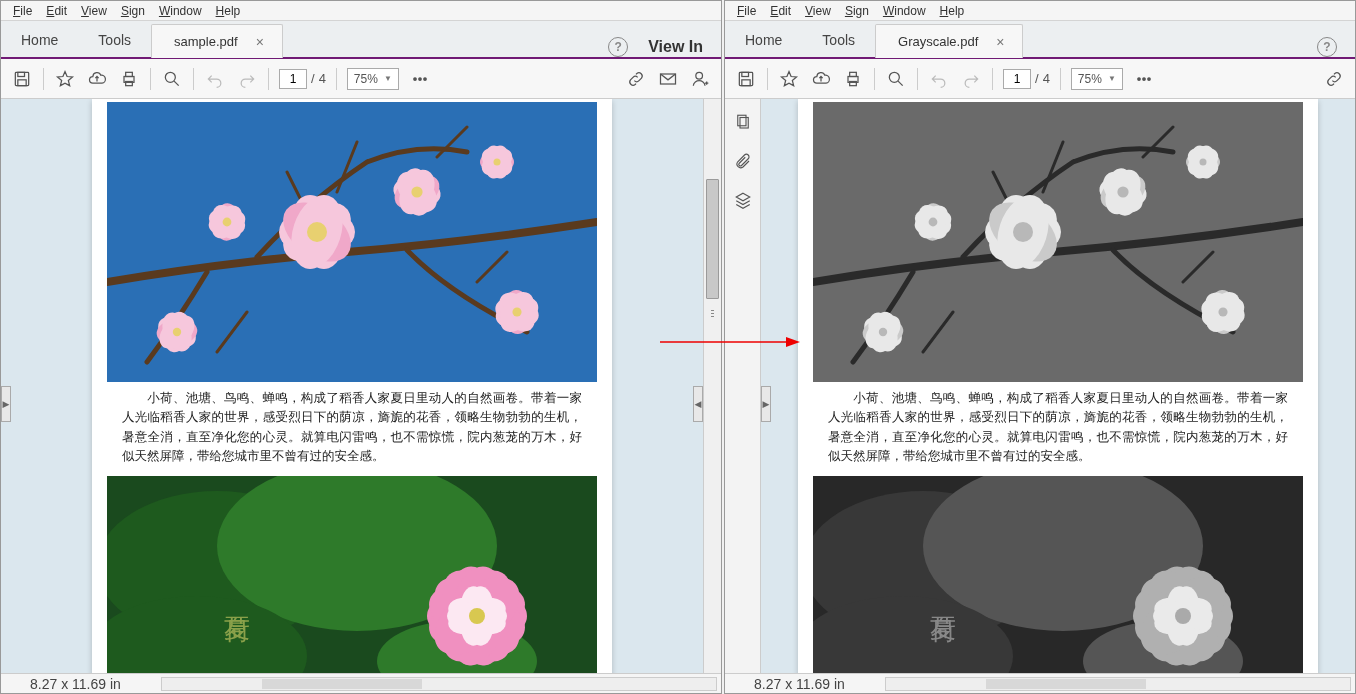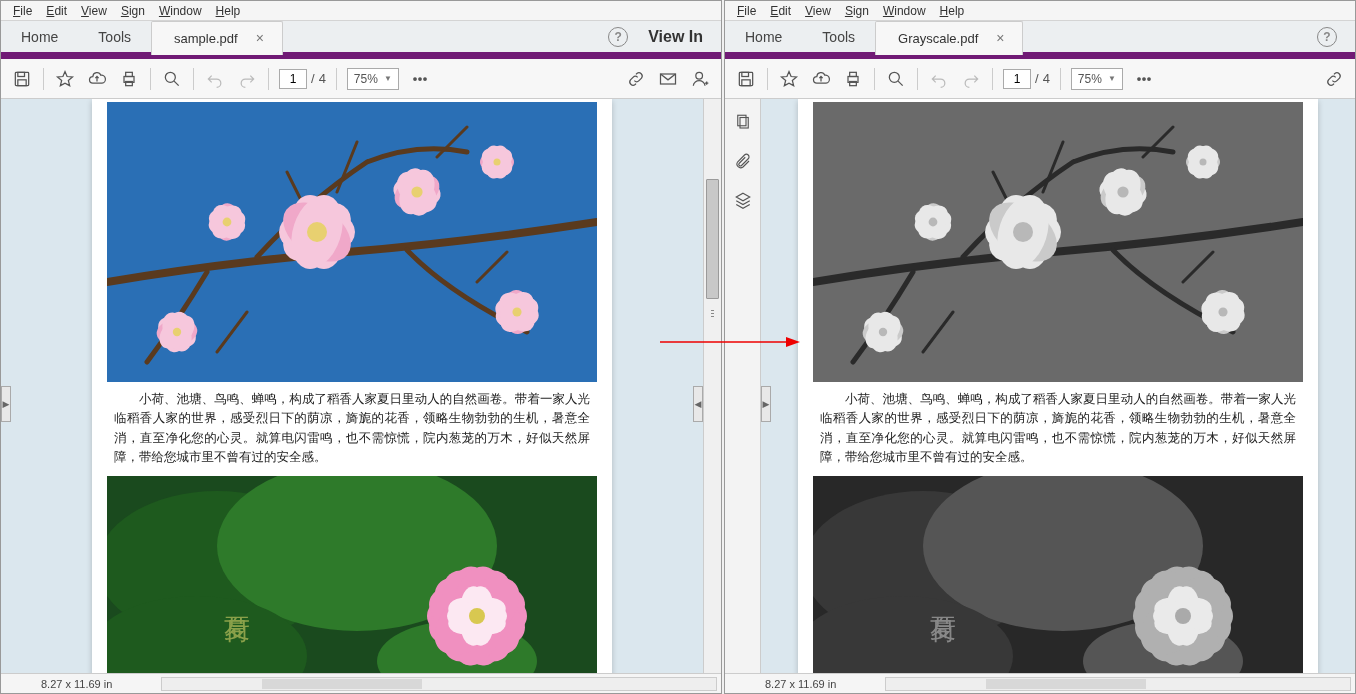--- a/index.html
+++ b/index.html
@@ -4,21 +4,21 @@
 <style>
 html,body{margin:0;padding:0;font-family:"Segoe UI",Arial,sans-serif;font-size:12px;color:#333;background:#f0f0f0;overflow:hidden}
 *{box-sizing:border-box}
 .split{display:flex;width:1356px;height:694px;position:relative}
 .pane{flex:1;display:flex;flex-direction:column;background:#a16207;border:1px solid #999;min-width:0}
 .pane.left{flex:0 0 722px}
 .pane.right{flex:1;margin-left:2px}
 .menubar{height:20px;display:flex;align-items:center;padding:0 6px;border-bottom:1px solid #d4d4d4;background:#f5f5f5;gap:2px}
 .menubar span{padding:1px 6px;cursor:default}
 .menubar span:first-letter{text-decoration:underline}
-.tabstrip{height:38px;display:flex;align-items:center;background:#eceff1;border-bottom:7px solid #701a75;position:relative}
+.tabstrip{height:38px;display:flex;align-items:flex-end;background:#eceff1;border-bottom:2px solid #701a75;position:relative}
 .hometab,.toolstab{padding:10px 20px 9px;font-size:14px;color:#444;cursor:pointer}
 .doctab{background:#f7f7f7;border-top:1px solid #ccc;border-left:1px solid #ccc;border-right:1px solid #ccc;border-top-left-radius:2px;border-top-right-radius:2px;padding:9px 18px 9px 22px;font-size:13px;color:#333;display:flex;align-items:center;gap:18px;position:relative;top:1px}
 .doctab .x{color:#777;font-size:14px;line-height:10px}
 .tabright{margin-left:auto;display:flex;align-items:center;gap:20px;padding-right:18px}
 .signin{font-size:16px;font-weight:600;color:#333}
 .helpcircle{width:20px;height:20px;border:1.5px solid #888;border-radius:50%;display:flex;align-items:center;justify-content:center;color:#888;font-size:12px;font-weight:bold}
 .toolbar{height:40px;display:flex;align-items:center;padding:0 10px;border-bottom:1px solid #ccc;background:#f7f7f7;gap:10px}
 .tb-ico{width:22px;height:22px;display:flex;align-items:center;justify-content:center;color:#555;cursor:pointer;position:relative}
 .tb-ico svg{width:20px;height:20px;stroke:#555;fill:none;stroke-width:1.5}
 .sep{width:1px;height:22px;background:#ccc}
@@ -26,29 +26,29 @@
 .pagebox input{width:28px;height:20px;text-align:center;border:1px solid #aaa;font-size:12px}
 .zoombox{display:flex;align-items:center;border:1px solid #aaa;height:22px;padding:0 6px;background:#fff;gap:6px;font-size:12px;color:#555}
 .zoombox .dd{font-size:8px;color:#777}
 .viewer{flex:1;display:flex;min-height:0;background:#dbe7ee;position:relative}
 .lrail{width:36px;background:#f3f3f3;border-right:1px solid #ccc;display:flex;flex-direction:column;align-items:center;gap:18px;padding-top:14px}
 .lrail .ri svg{width:18px;height:18px;stroke:#555;fill:none;stroke-width:1.5}
 .expand{position:absolute;top:50%;width:10px;height:36px;background:#e8e8e8;border:1px solid #aaa;color:#666;font-size:9px;display:flex;align-items:center;justify-content:center;cursor:pointer;z-index:2}
 .page-area{flex:1;overflow:hidden;position:relative}
 .page{position:absolute;top:0;left:50%;transform:translateX(-50%);width:520px;background:#fff;box-shadow:0 2px 6px rgba(0,0,0,.2);padding:3px 0 0}
 .photo{width:490px;height:280px;margin:0 auto 6px;display:block}
-.body-text{font-size:12.5px;line-height:1.55;color:#222;padding:2px 22px 8px;text-align:justify;font-family:Liberation Sans, sans-serif}
+.body-text{font-size:12.5px;line-height:1.55;color:#222;padding:2px 30px 8px;text-align:justify;font-family:Liberation Mono, monospace}
 .body-text .indent{display:inline-block;width:2em}
 .photo2{width:490px;height:210px;margin:0 auto;display:block}
 .vscroll{width:18px;background:#f0f0f0;border-left:1px solid #ccc;position:relative}
 .vscroll .thumb{position:absolute;left:2px;right:2px;top:80px;height:120px;background:#c8c8c8;border:1px solid #9a9a9a;border-radius:1px}
 .vscroll .grips{position:absolute;left:4px;right:4px;top:130px;height:12px;display:flex;flex-direction:column;gap:2px}
 .vscroll .grips span{height:1px;background:#888}
 .status{height:20px;border-top:1px solid #ccc;background:#f5f5f5;display:flex;align-items:center;padding:0 8px;position:relative}
-.status .dim{font-size:11px;color:#444;margin-left:32px}
+.status .dim{font-size:14px;color:#444;margin-left:21px}
 .hscroll{position:absolute;right:4px;bottom:2px;left:160px;height:14px;background:#eee;border:1px solid #ccc}
 .hscroll .ht{position:absolute;left:100px;width:160px;top:1px;bottom:1px;background:#d8d8d8}
 .arrow-overlay{position:absolute;top:336px;left:660px;width:140px;height:12px;z-index:50;pointer-events:none}
 .arrow-overlay svg{width:140px;height:12px}
 
 .sky{fill:#2a6fb5}
 .branch{stroke:#5a3a1e;fill:none;stroke-linecap:round}
 .petal{fill:#f6c7dc}
 .petal.d{fill:#f0a8c9}
 .center{fill:#e8d070}

